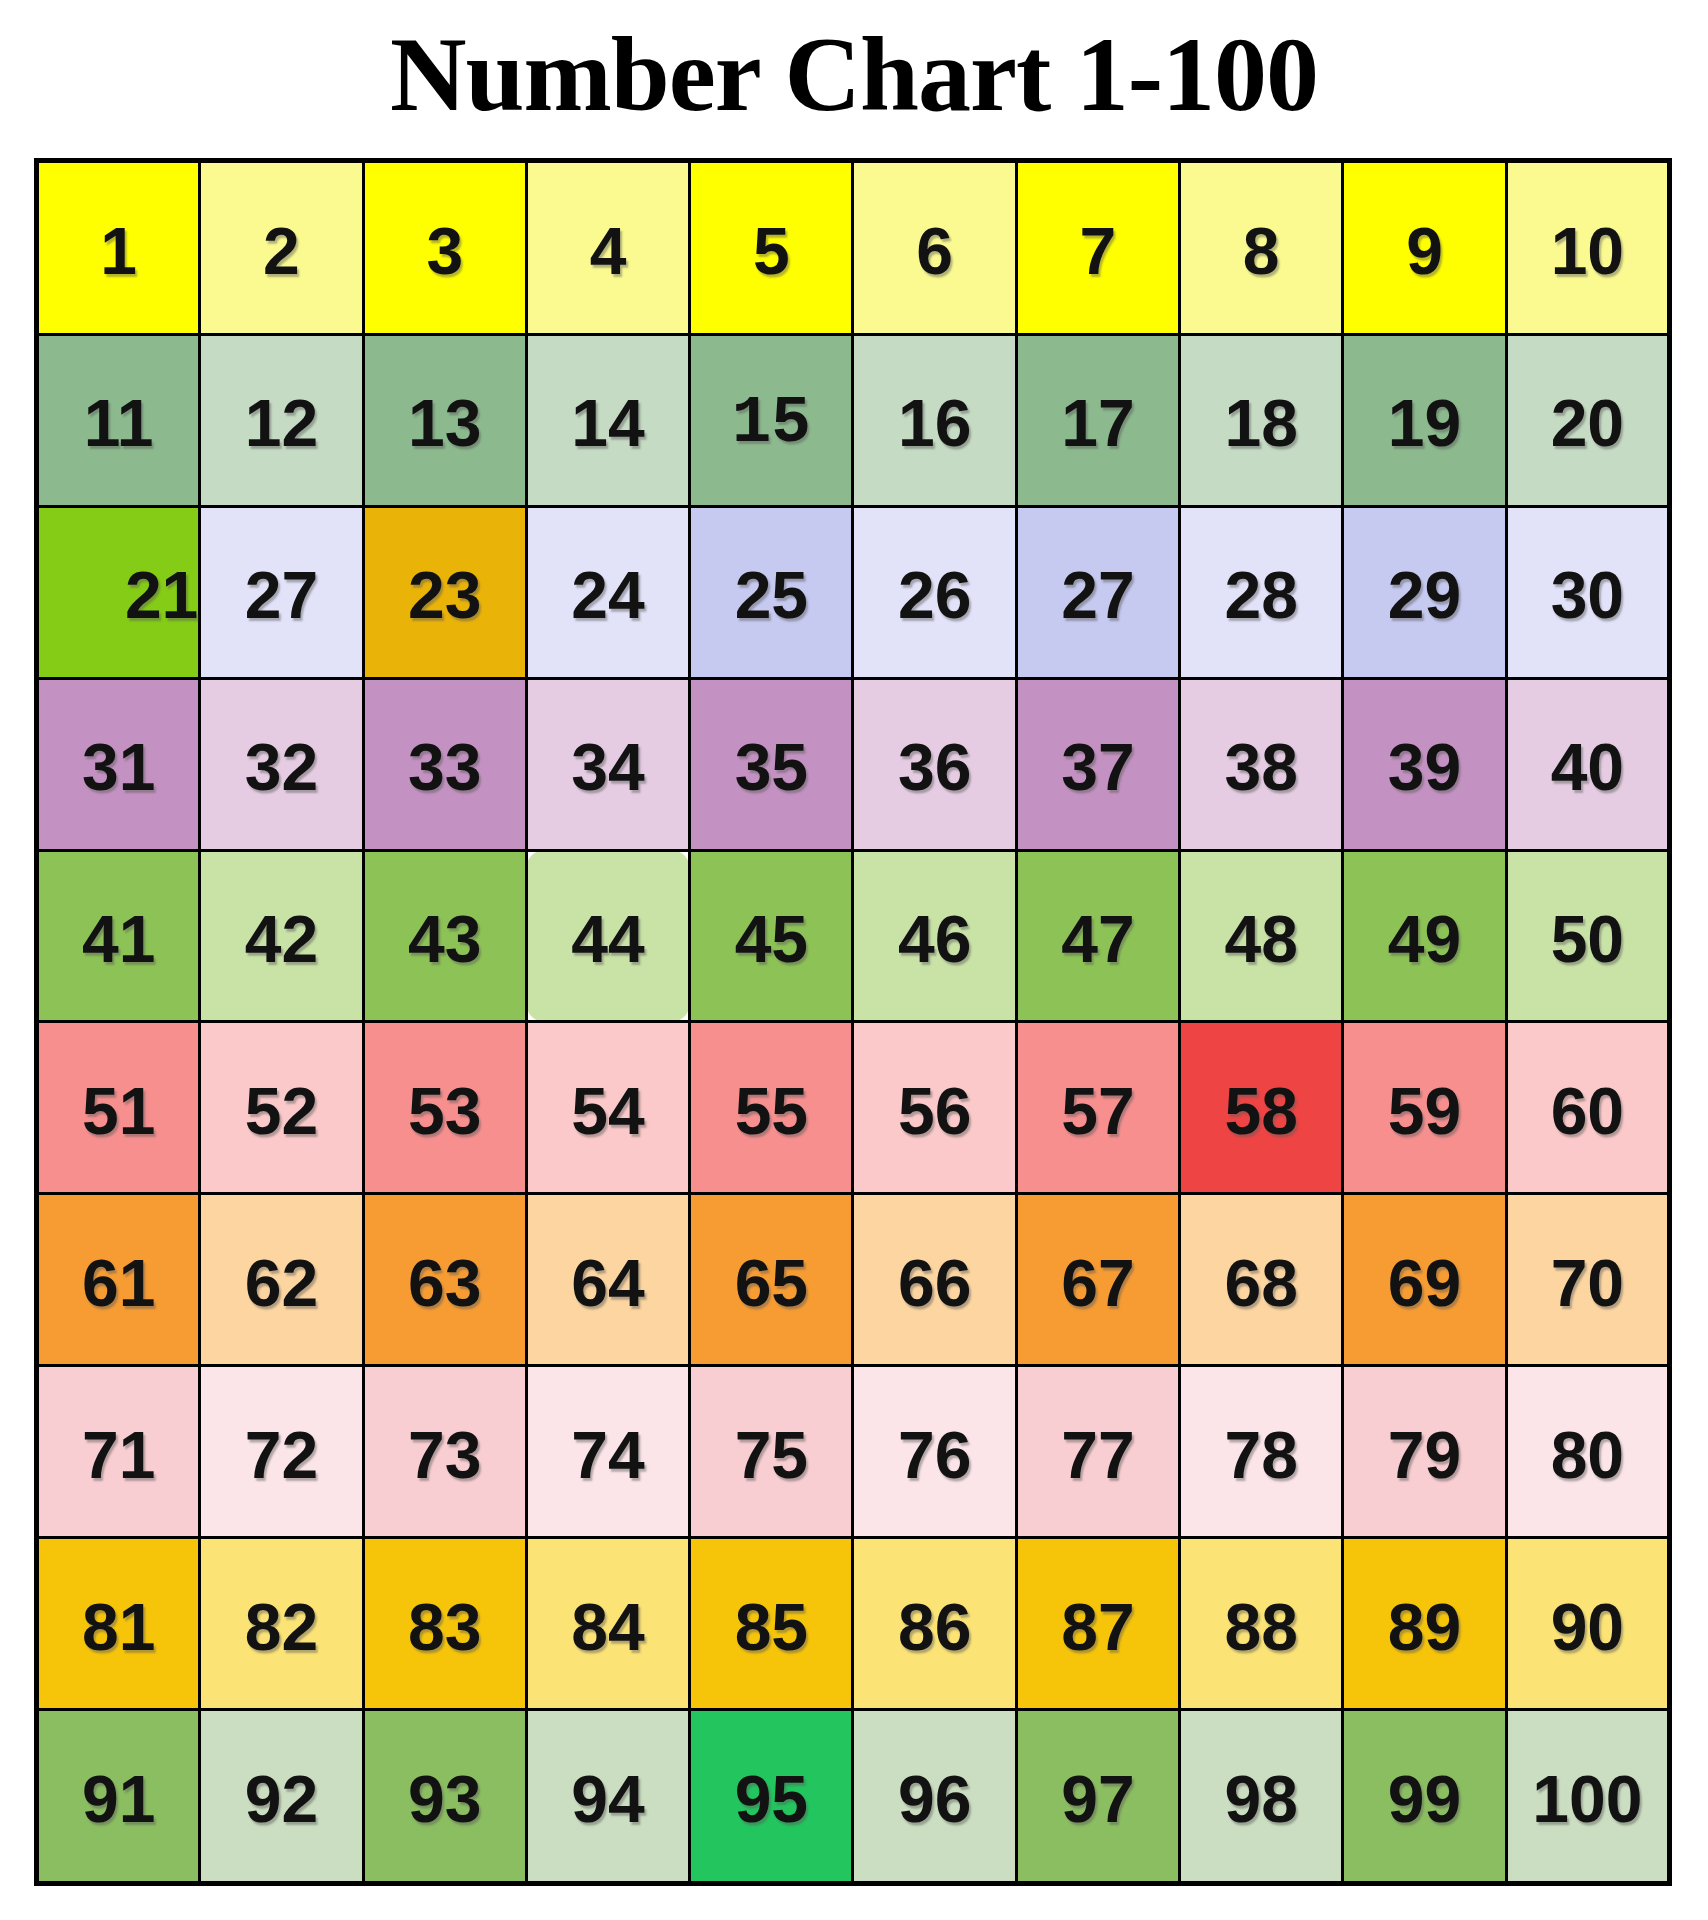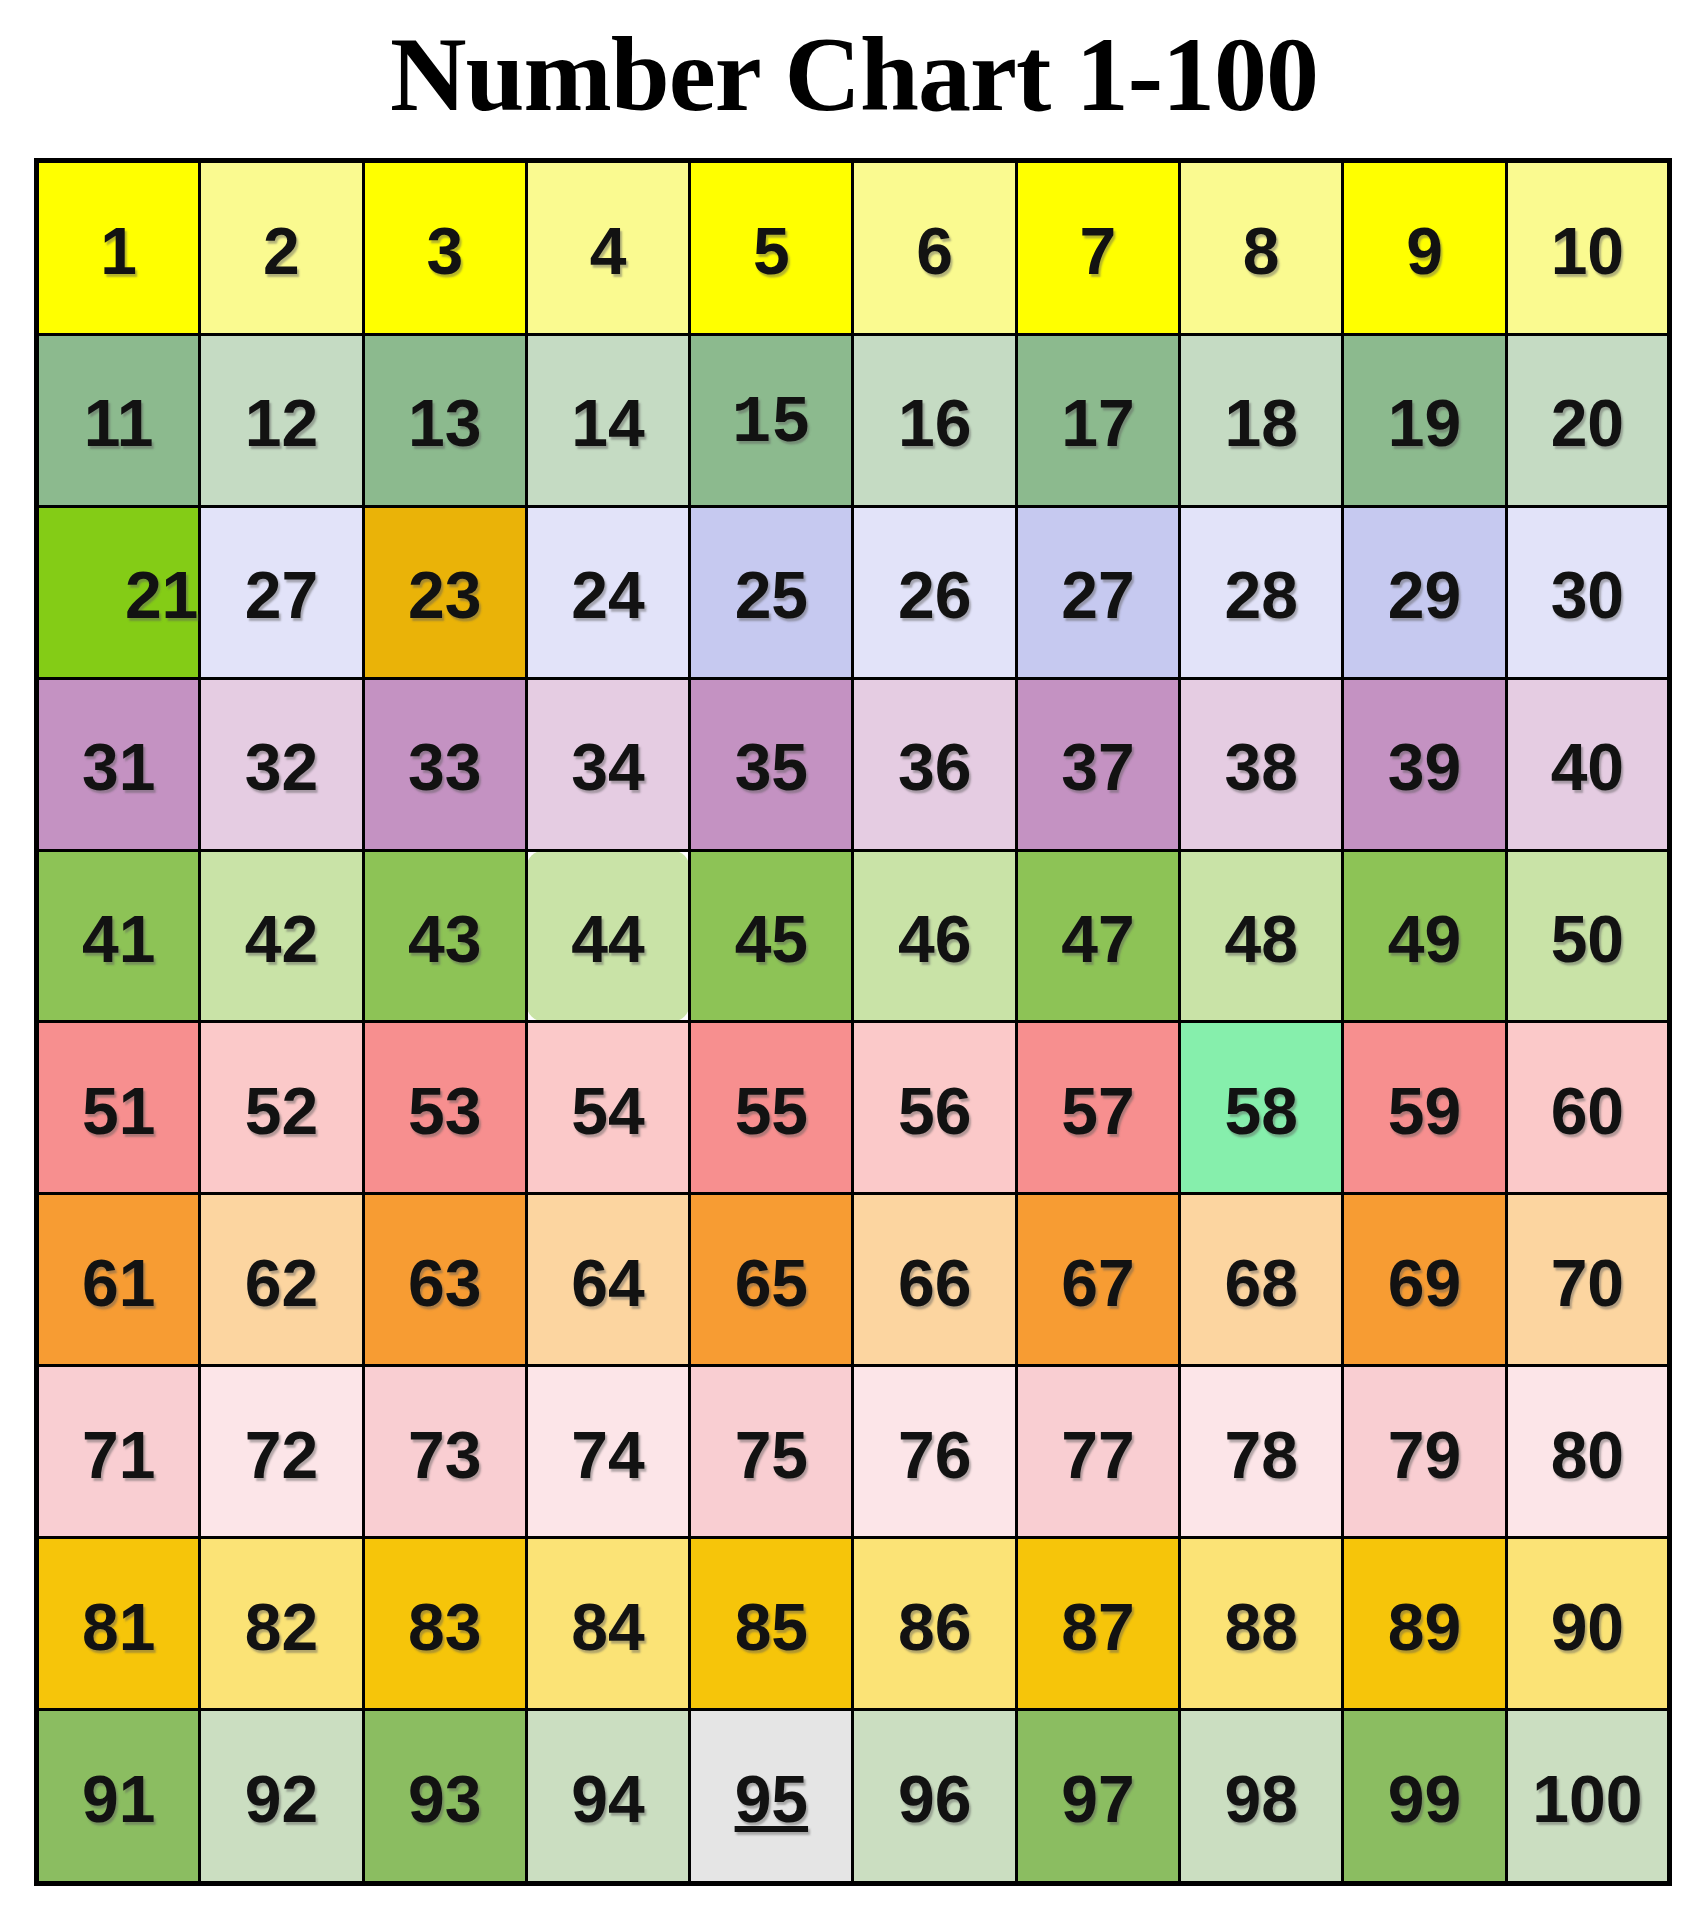--- a/index.html
+++ b/index.html
@@ -126,21 +126,21 @@
           <td style="background: rgb(201, 227, 167);">50</td>
         </tr>
         <tr>
           <td style="background: rgb(247, 143, 143);">51</td>
           <td style="background: rgb(251, 201, 201);">52</td>
           <td style="background: rgb(247, 143, 143);">53</td>
           <td style="background: rgb(251, 201, 201);">54</td>
           <td style="background: rgb(247, 143, 143);">55</td>
           <td style="background: rgb(251, 201, 201);">56</td>
           <td style="background: rgb(247, 143, 143);">57</td>
-          <td style="background: #86efac;">58</td>
+          <td style="background: #ef4444;">58</td>
           <td style="background: rgb(247, 143, 143);">59</td>
           <td style="background: rgb(251, 201, 201);">60</td>
         </tr>
         <tr>
           <td style="background: rgb(247, 156, 51);">61</td>
           <td style="background: rgb(252, 213, 160);">62</td>
           <td style="background: rgb(247, 156, 51);">63</td>
           <td style="background: rgb(252, 213, 160);">64</td>
           <td style="background: rgb(247, 156, 51);">65</td>
           <td style="background: rgb(252, 213, 160);">66</td>
@@ -171,21 +171,21 @@
           <td style="background: rgb(246, 197, 10);">87</td>
           <td style="background: rgb(251, 227, 118);">88</td>
           <td style="background: rgb(246, 197, 10);">89</td>
           <td style="background: rgb(251, 227, 118);">90</td>
         </tr>
         <tr>
           <td style="background: rgb(139, 189, 97);">91</td>
           <td style="background: rgb(203, 222, 193);">92</td>
           <td style="background: rgb(139, 189, 97);">93</td>
           <td style="background: rgb(203, 222, 193);">94</td>
-          <td style="background: #e5e5e5; text-decoration: underline;">95</td>
+          <td style="background: #22c55e;">95</td>
           <td style="background: rgb(203, 222, 193);">96</td>
           <td style="background: rgb(139, 189, 97);">97</td>
           <td style="background: rgb(203, 222, 193);">98</td>
           <td style="background: rgb(139, 189, 97);">99</td>
           <td style="background: rgb(203, 222, 193);">100</td>
         </tr>
       </tbody>
   </table>
 </div>
 

